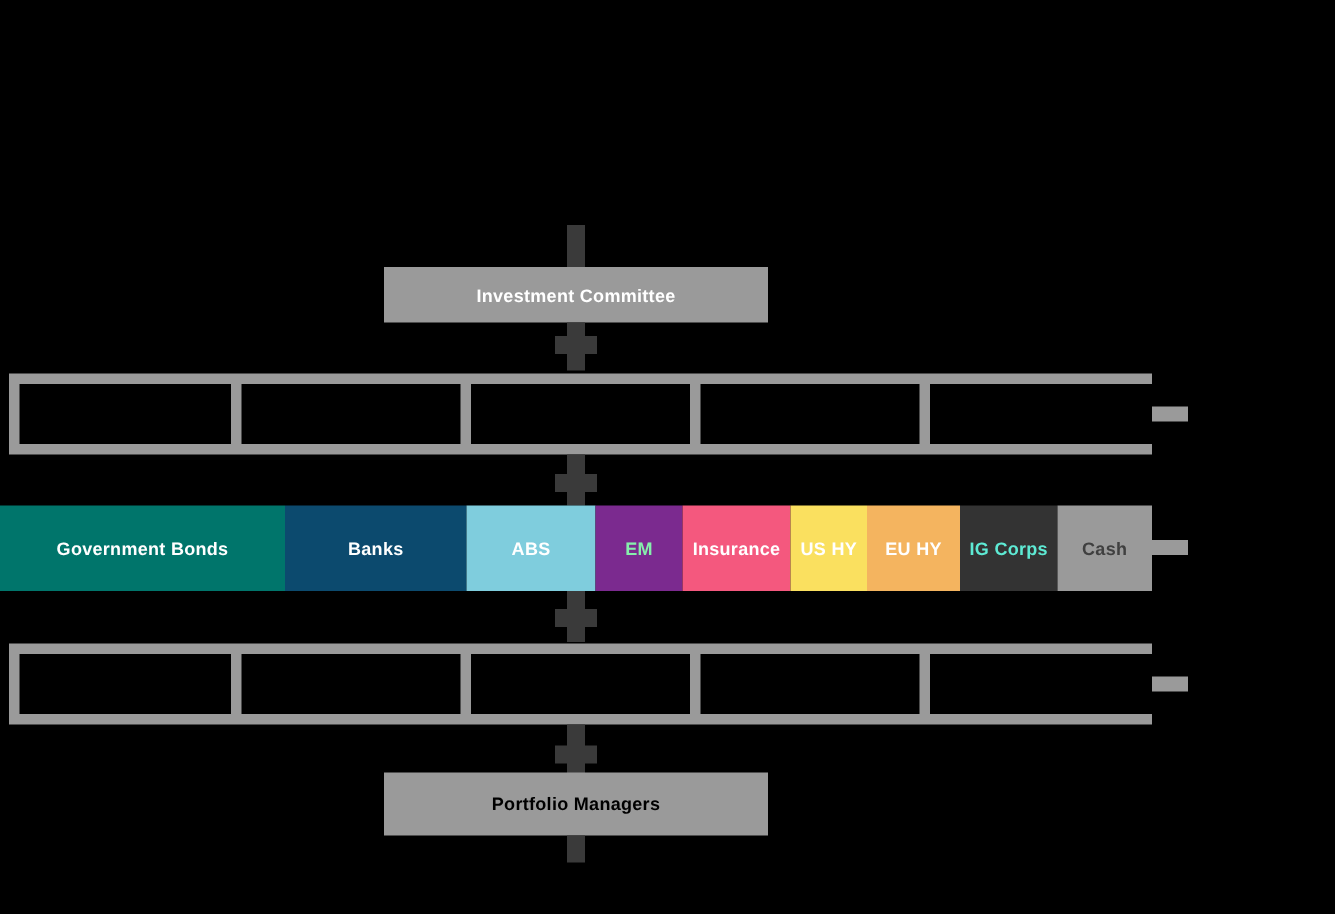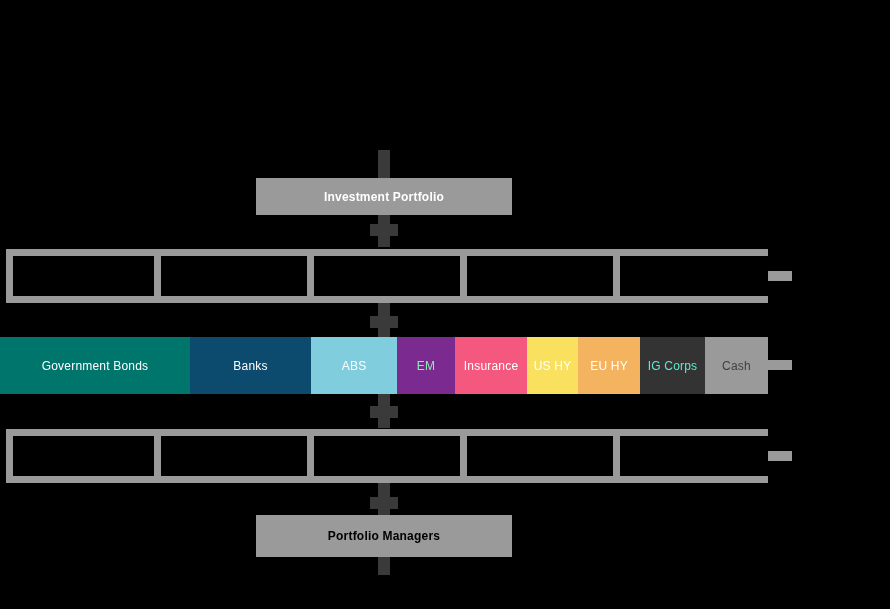--- a/index.html
+++ b/index.html
@@ -94,42 +94,42 @@
   .seg {
     display:flex;
     align-items:center;
     justify-content:center;
     height:100%;
     overflow:hidden;
   }
   .seg span {
     color:#ffffff;
     font-size:12px;
-    font-weight:normal;
+    font-weight:bold;
     white-space:nowrap;
     letter-spacing:.2px;
   }
   .bar-tab {
     position:absolute;
     left:768px;
     top:360px;
     width:24px;
     height:10px;
     background:#9a9a9a;
   }
 </style>
 </head>
 <body style="background: rgb(0, 0, 0);">
 
 <div id="stage" style="background: rgb(0, 0, 0);">
 
   <div class="stem" style="top: 150px; height: 28px; background: rgb(58, 58, 58);"></div>
 
   <div class="role-box" style="left: 256px; top: 178px; width: 256px; height: 37px; background: rgb(154, 154, 154);">
-    <span style="color: rgb(255, 255, 255);">Investment Portfolio</span>
+    <span style="color: rgb(255, 255, 255);">Investment Committee</span>
   </div>
 
   <div class="stem" style="top: 215px; height: 32px; background: rgb(58, 58, 58);"></div>
   <div class="plus" style="top:216px;">
     <div class="bar-h" style="background: rgb(58, 58, 58);"></div>
     <div class="bar-v" style="background: rgb(58, 58, 58);"></div>
   </div>
 
   <div class="empty-row" style="top: 249px; height: 54px; background: rgb(154, 154, 154);">
     <div class="empty-cell" style="flex: 0 0 141px; background: rgb(0, 0, 0);"></div>

